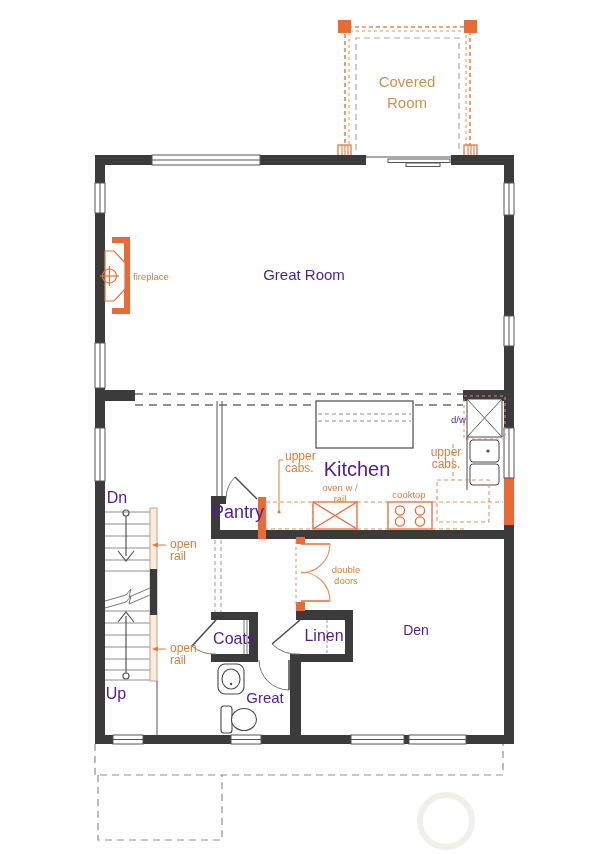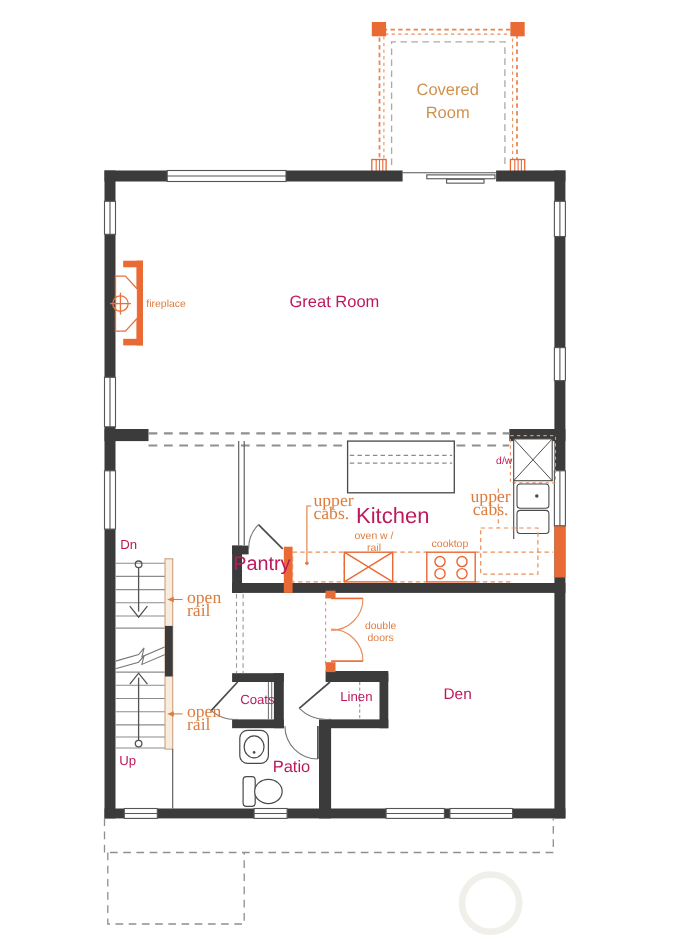--- a/index.html
+++ b/index.html
@@ -3,29 +3,29 @@
 <meta charset="utf-8">
 <style>
   html,body { margin:0; padding:0; background:#ffffff; }
   .canvas {
     position:relative; width:615px; height:854px; background:#ffffff;
     font-family:"Liberation Sans", sans-serif; overflow:hidden;
   }
   .canvas svg { position:absolute; left:0; top:0; }
   .lbl { position:absolute; transform:translateX(-50%); text-align:center; line-height:1.2; white-space:nowrap; }
   .lbl.anchor-left { transform:none; text-align:left; }
-  .dark { color:#be185d; }
+  .dark { color:#4c1d95; }
   .orange { color:#dc7d3e; }
   .patio-text { color:#d0914f; }
   .f16 { font-size:20px;text-align:right; }
   .f15 { font-size:15px; }
   .f14 { font-size:14px; }
   .f13 { font-size:18px; }
-  .f12 { font-size:12px; }
-  .f10 { font-size:16px;font-family:Liberation Serif, serif; }
+  .f12 { font-size:16px; }
+  .f10 { font-size:12px; }
   .f9  { font-size:9.5px; }
 </style>
 </head>
 <body>
 
 <div class="canvas">
 
 <svg width="615" height="854" viewBox="0 0 615 854">
 
   <circle cx="446" cy="821" r="26" fill="none" stroke="#f1efe9" stroke-width="6"></circle>
@@ -351,17 +351,17 @@
 
 <div class="lbl orange f9" style="left:346px; top:564px; line-height:11px;">
   <div>double</div>
   <div>doors</div>
 </div>
 
 <div class="lbl dark f12" style="left:234px; top:629px;">Coats</div>
 
 <div class="lbl dark f12" style="left:324px; top:626px;">Linen</div>
 
-<div class="lbl dark f15" style="left:265px; top:689px;">Patio</div>
+<div class="lbl dark f15" style="left:265px; top:689px;">Great</div>
 
 <div class="lbl dark f14" style="left:416px; top:622px;">Den</div>
 
 </div>
 
 </body></html>

